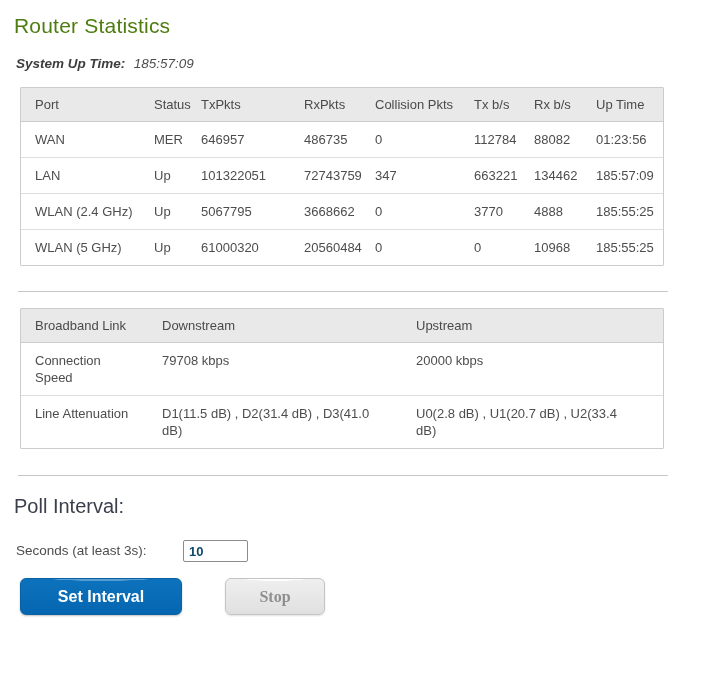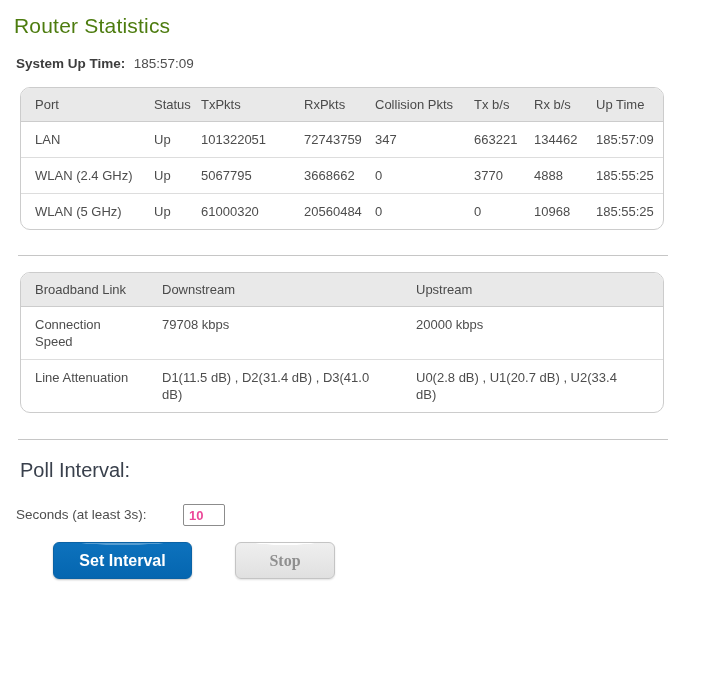--- a/index.html
+++ b/index.html
@@ -14,29 +14,29 @@
   .container { padding-top: 14px; }
 
   .page-title {
     margin: 0 0 0 14px;
     font-size: 21px;
     font-weight: normal;
     color: #4d7c0f;
     letter-spacing: 0.2px;
   }
 
-  .sysline { margin: 18px 0 0 16px; font-size: 13.5px; }
+  .sysline { margin: 18px 0 0 16px; font-size: 13.5px; font-style: italic; }
   .sys-label { font-weight: bold; color: #3d3d3d; display: inline-block; width: 114px; }
   .sys-value { color: #4d4d4d; }
 
   .tbl-wrap {
     margin: 16px 0 0 20px;
     width: 644px;
     border: 1px solid #cccccc;
-    border-radius: 10px;
+    border-radius: 1px;
     overflow: hidden;
     background: #fff;
   }
   table {
     width: 100%;
     border-collapse: collapse;
     table-layout: fixed;
     font-size: 13px;
     color: #4d4d4d;
     line-height: 17px;
@@ -68,62 +68,61 @@
     border-top: 1px solid #c6c6c6;
     margin: 25px 38px 0 18px;
   }
   hr.divider2 {
     border: none;
     border-top: 1px solid #c6c6c6;
     margin: 26px 38px 0 18px;
   }
 
   .poll-heading {
-    margin: 19px 0 0 20px;
+    margin: 19px 0 0 14px;
     font-size: 20px;
     font-weight: normal;
     color: #39404c;
   }
 
   .seconds-row { margin: 22px 0 0 16px; font-size: 13.5px; }
   .seconds-label { display: inline-block; width: 167px; color: #4d4d4d; }
   .seconds-input {
-    width: 42px; height: 22px;
+    width: 65px; height: 22px;
     border: 1px solid #8c8c8c;
     border-radius: 2px;
     padding: 2px 5px;
     font-family: "Liberation Sans", sans-serif;
     font-size: 13px;
     font-weight: bold;
-    color: #ec4899;
+    color: #0c4a6e;
     vertical-align: middle;
   }
 
   .btn-row { margin: 16px 0 0 20px; display: flex; gap: 43px; }
   .btn {
     height: 37px;
     border-radius: 6px;
     font-family: "Liberation Sans", sans-serif;
     font-size: 16px;
     font-weight: bold;
     cursor: pointer;
     line-height: 35px;
     padding: 0;
     text-align: center;
   }
   .btn-primary {
-    width: 139px;
+    width: 162px;
     color: #ffffff;
     border: 1px solid #0a62a5;
     background:
       radial-gradient(ellipse 150% 100% at 50% -40%,
         rgba(255,255,255,0.38) 0%, rgba(255,255,255,0.30) 45%, rgba(255,255,255,0) 46%),
       linear-gradient(#0d72bd, #0566b0);
     box-shadow: 0 1px 2px rgba(0,0,0,0.25);
-    margin-left: 33px;
   }
   .btn-secondary {
     width: 100px;
     color: #8f8f8f;
     border: 1px solid #c4c4c4;
     background:
       radial-gradient(ellipse 150% 100% at 50% -40%,
         rgba(255,255,255,1) 0%, rgba(255,255,255,0.95) 45%, rgba(255,255,255,0) 46%),
       linear-gradient(#efefef, #e0e0e0);
     box-shadow: 0 1px 2px rgba(0,0,0,0.12);
@@ -161,20 +160,30 @@
           <th>TxPkts</th>
           <th>RxPkts</th>
           <th>Collision Pkts</th>
           <th>Tx b/s</th>
           <th>Rx b/s</th>
           <th>Up Time</th>
         </tr>
       </thead>
       <tbody>
         <tr>
+          <td>WAN</td>
+          <td>MER</td>
+          <td>646957</td>
+          <td>486735</td>
+          <td>0</td>
+          <td>112784</td>
+          <td>88082</td>
+          <td>01:23:56</td>
+        </tr>
+        <tr>
           <td>LAN</td>
           <td>Up</td>
           <td>101322051</td>
           <td>72743759</td>
           <td>347</td>
           <td>663221</td>
           <td>134462</td>
           <td>185:57:09</td>
         </tr>
         <tr>

